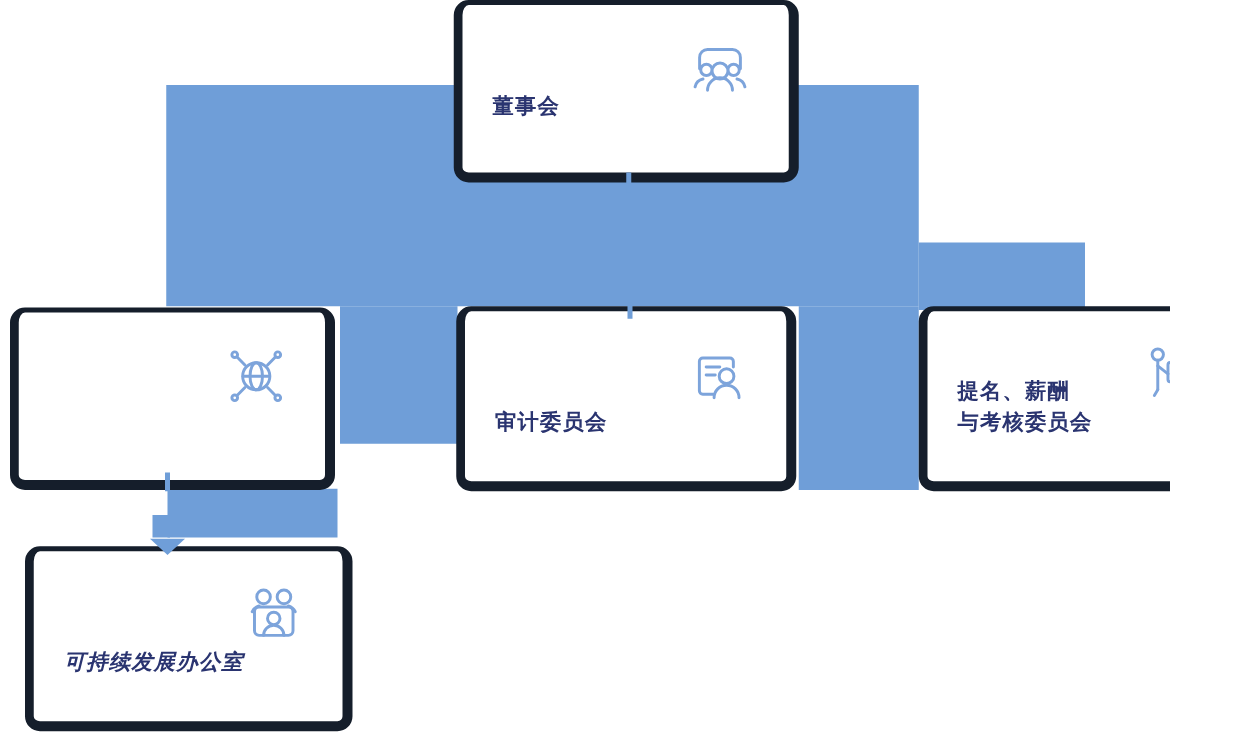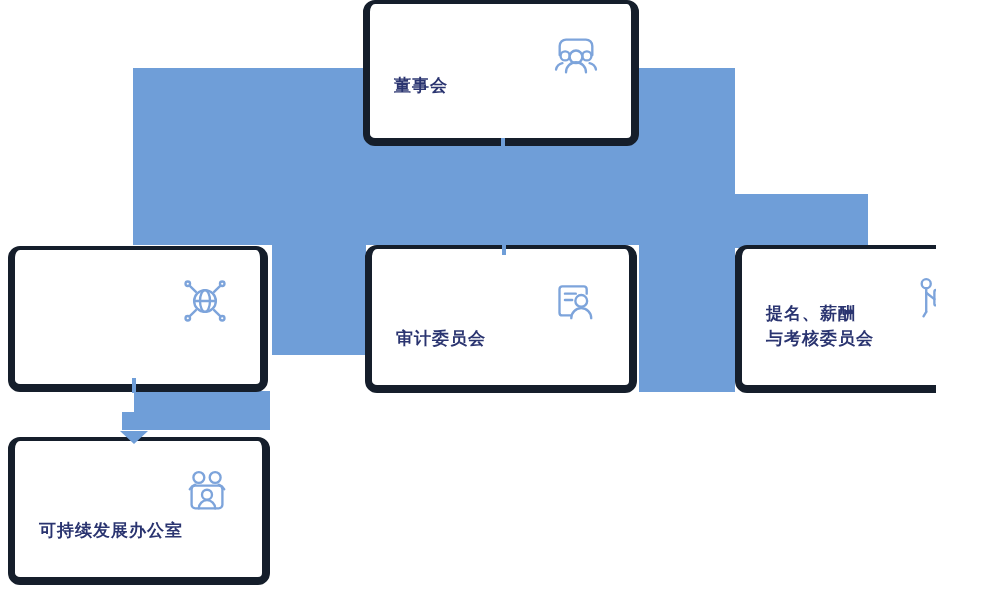--- a/index.html
+++ b/index.html
@@ -36,21 +36,21 @@
   .icon svg{
     width:100%;height:100%;fill:none;stroke:var(--icon);
     stroke-width:2.6;stroke-linecap:round;stroke-linejoin:round;
   }
   
   .card-board{left:363px;top:0;width:276px;height:146px;}
   .card-board .label{bottom:40px;}
   .card-strategy{left:8px;top:246px;width:260px;height:146px;}
   .card-audit{left:365px;top:245px;width:272px;height:148px;}
   .card-nomination{left:735px;top:245px;width:266px;height:148px;}
-  .card-sustainability{left:8px;top:437px;width:262px;height:148px;}
+  .card-sustainability{left:20px;top:437px;width:262px;height:148px;font-style:italic;}
   
   .band-main{left:133px;top:68px;width:602px;height:177px;}
   .band-arm-right{left:735px;top:194px;width:133px;height:54px;}
   .col-gap-left{left:272px;top:245px;width:94px;height:110px;}
   .col-gap-right{left:639px;top:245px;width:96px;height:147px;}
   .band-below-strategy{left:134px;top:391px;width:136px;height:39px;}
   .band-below-step{left:122px;top:412px;width:14px;height:18px;}
   .stem-board{left:501px;top:138px;width:4px;height:16px;}
   .stem-audit{left:502px;top:242px;width:4px;height:13px;}
   .stem-strategy{left:132px;top:378px;width:4px;height:15px;}

